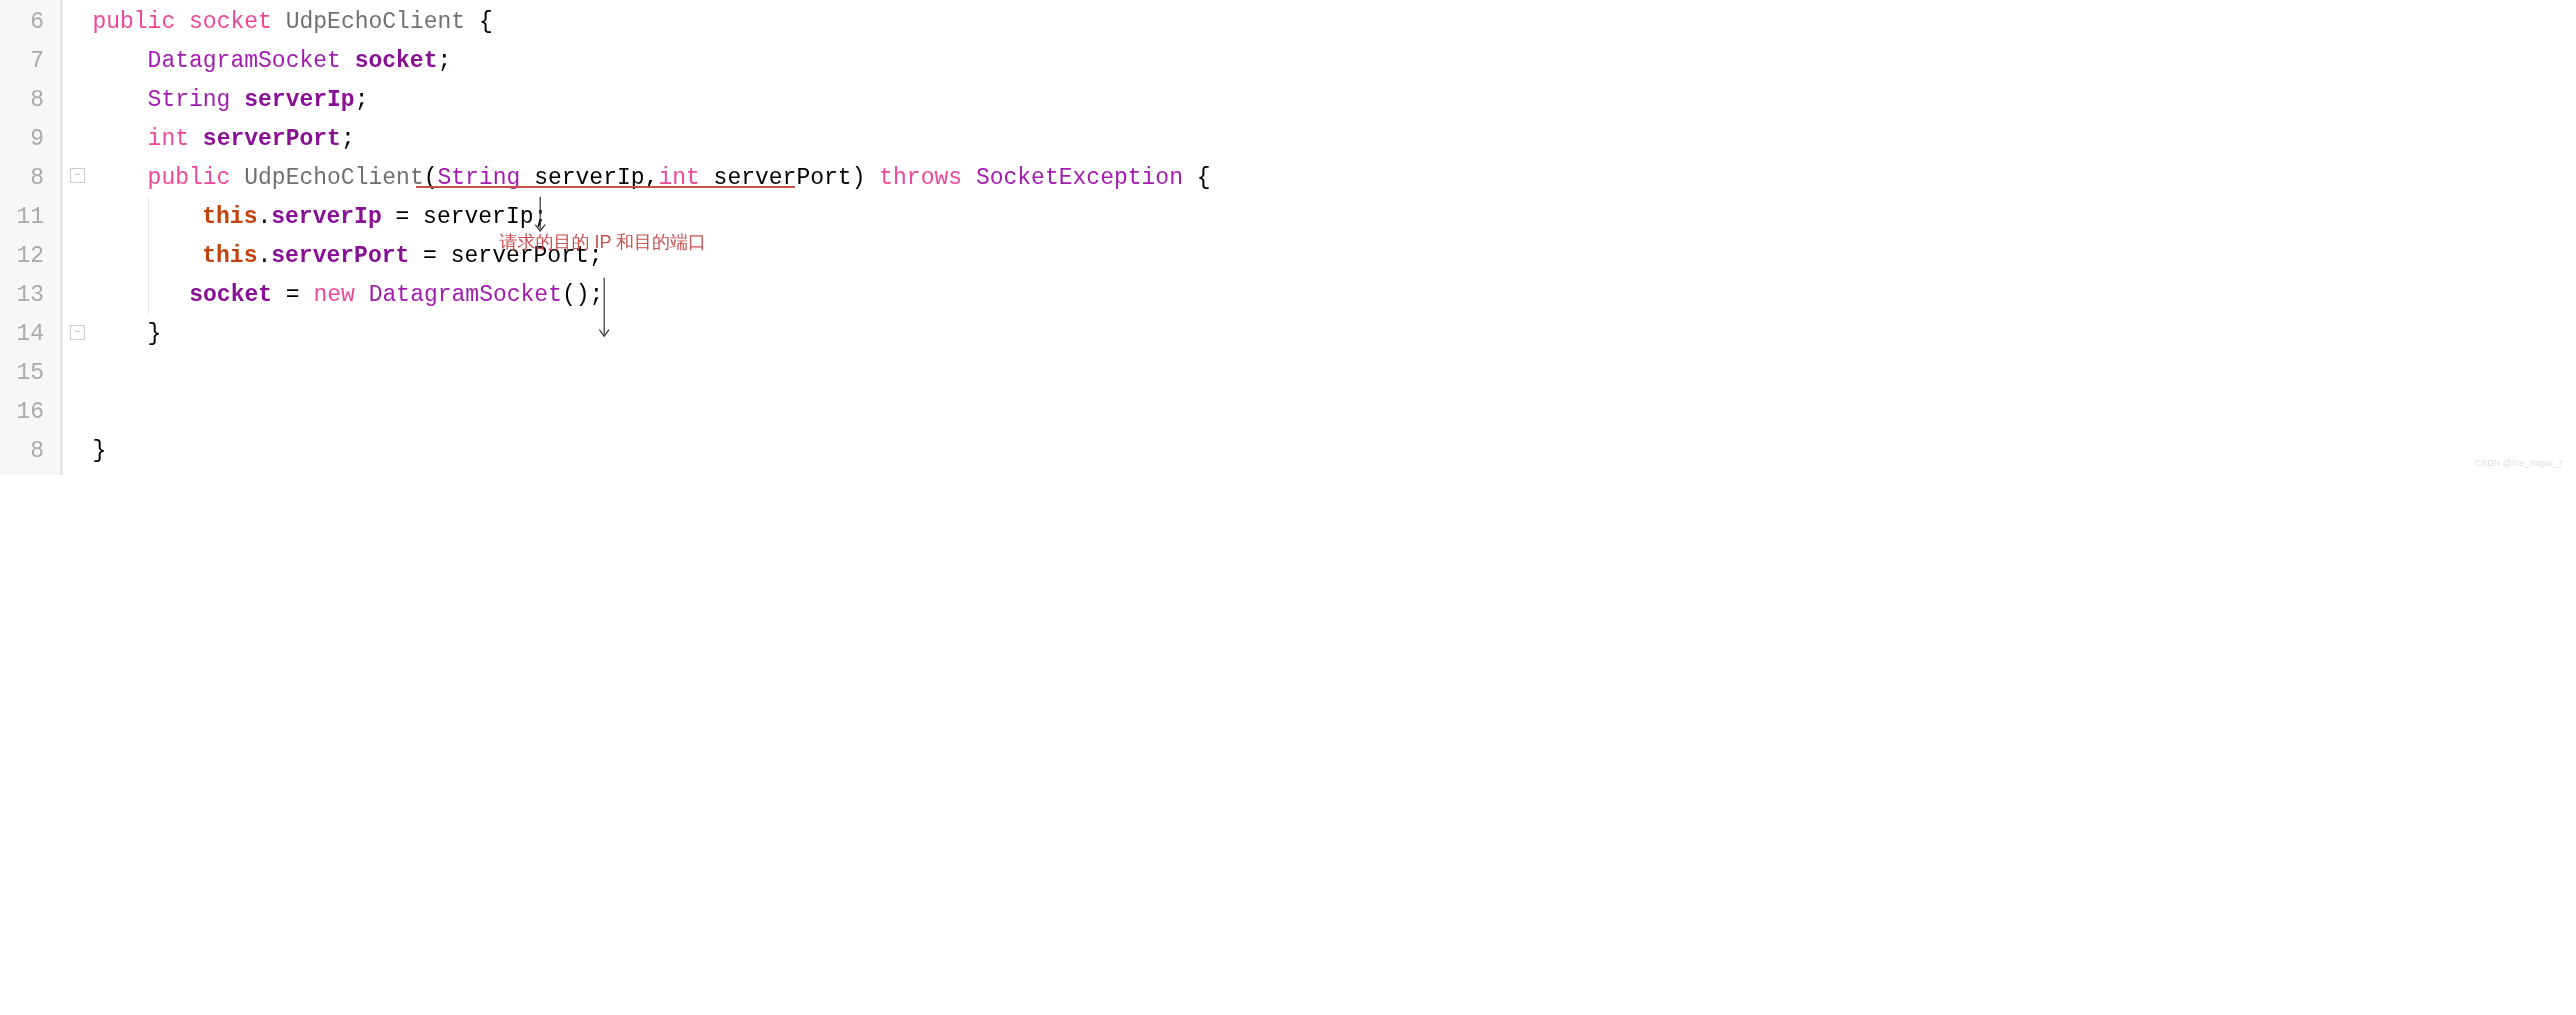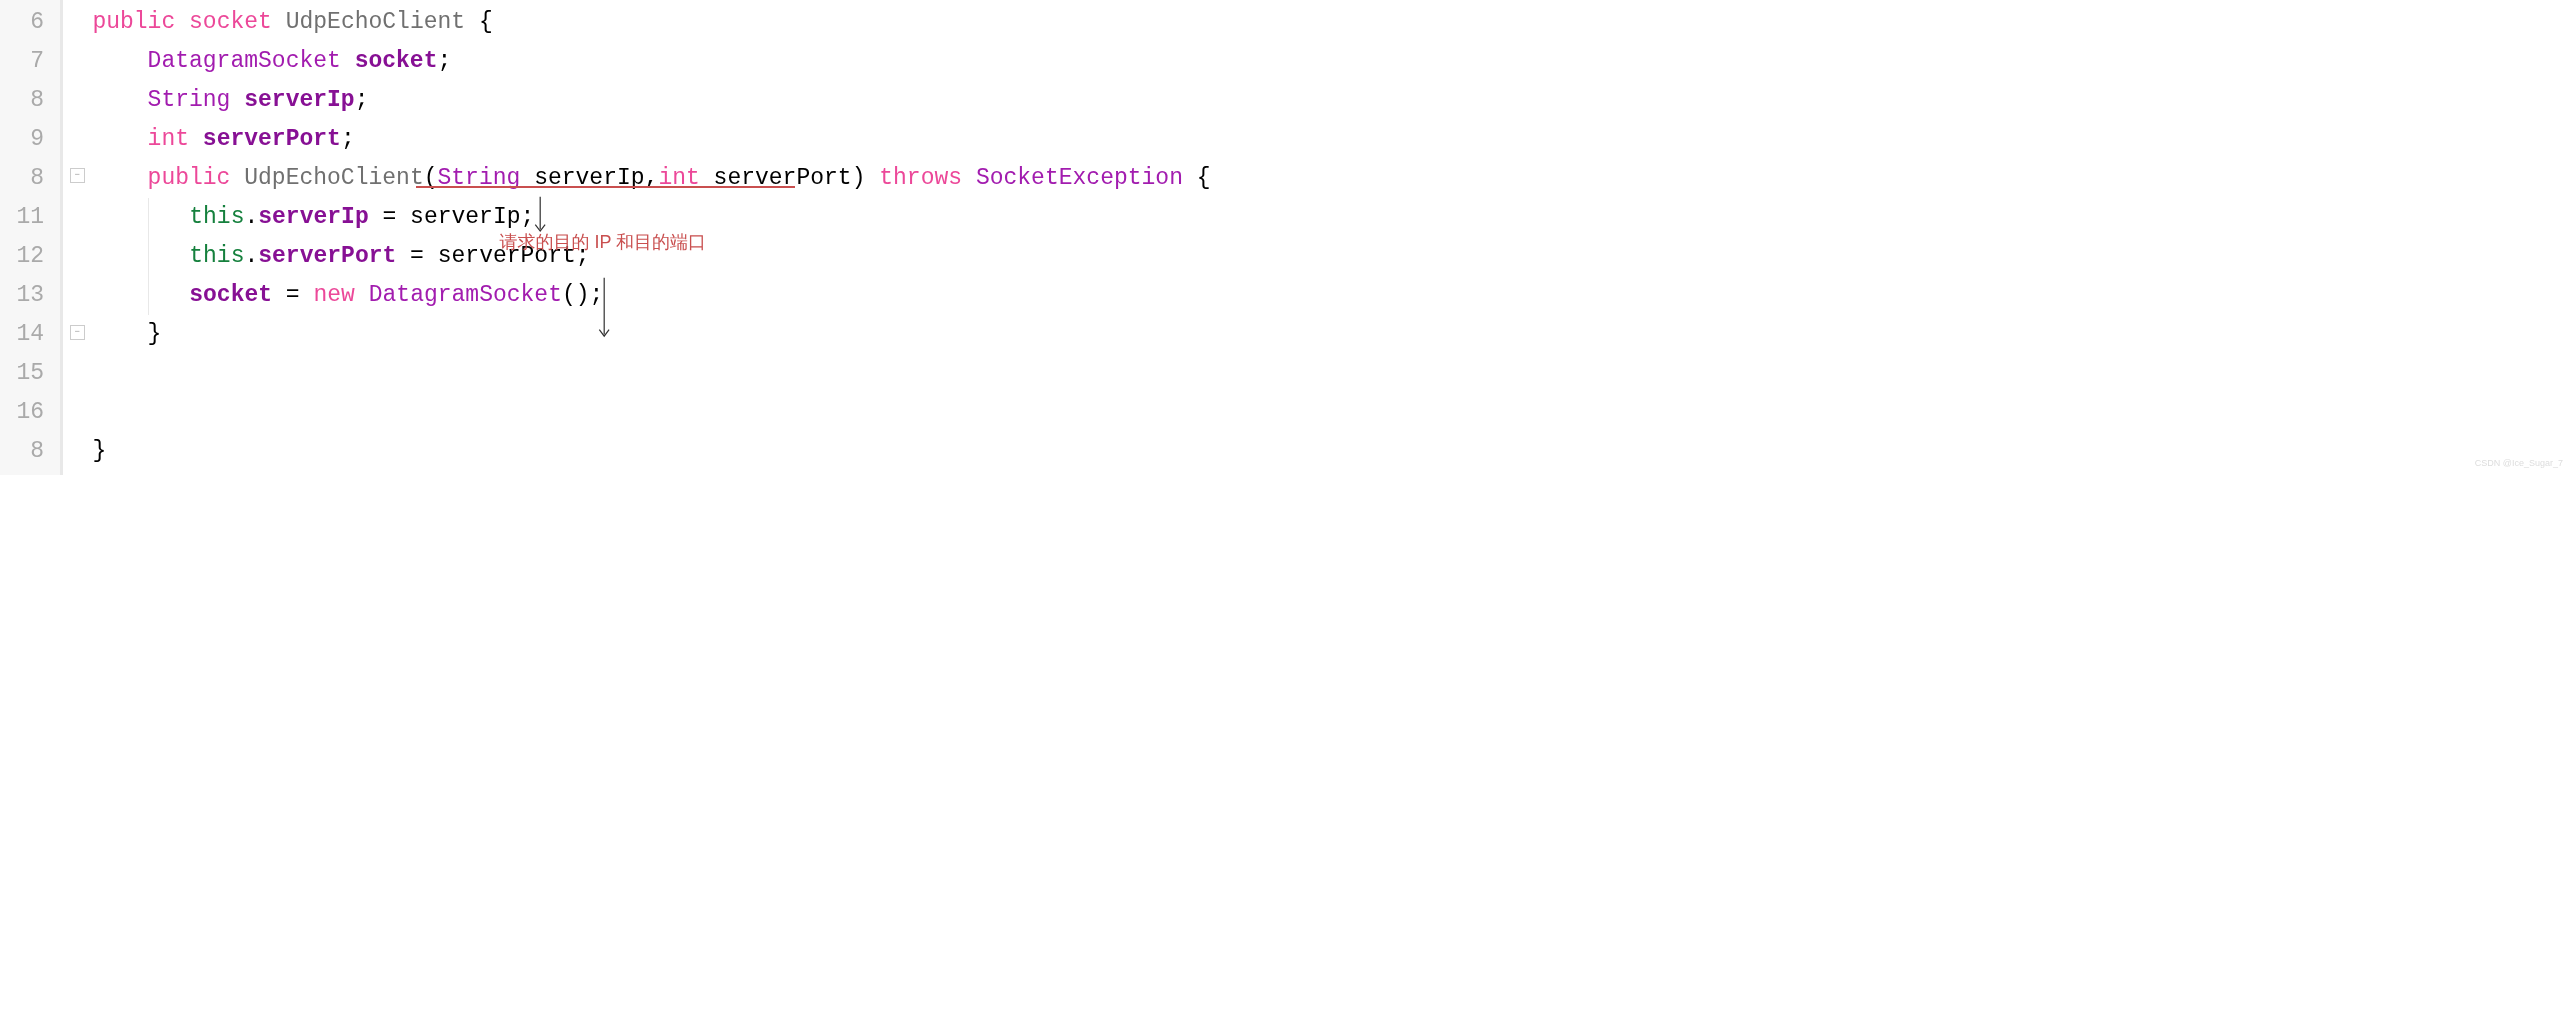--- a/index.html
+++ b/index.html
@@ -53,21 +53,21 @@
       padding: 3.3px 0 3.3px 0;
       position: relative;
     }
     .code-line {
       height: 39px;
       line-height: 39px;
       white-space: pre;
       position: relative;
     }
     .kw { color: #ec4899; font-weight: normal; }
-    .this-kw { color: #15803d; font-weight: normal; }
+    .this-kw { color: #c2410c; font-weight: bold; margin-left: 13px; }
     .cls { color: #707070; }
     .field { color: #871094; font-weight: bold; }
     .param { color: #000000; }
     .type { color: #a21caf; }
     .brace { color: #000000; }
     .plain { color: #000000; }
     .indent-guide {
       border-left: 0.8px solid #e8e8e8;
       display: inline-block;
       height: 39px;

